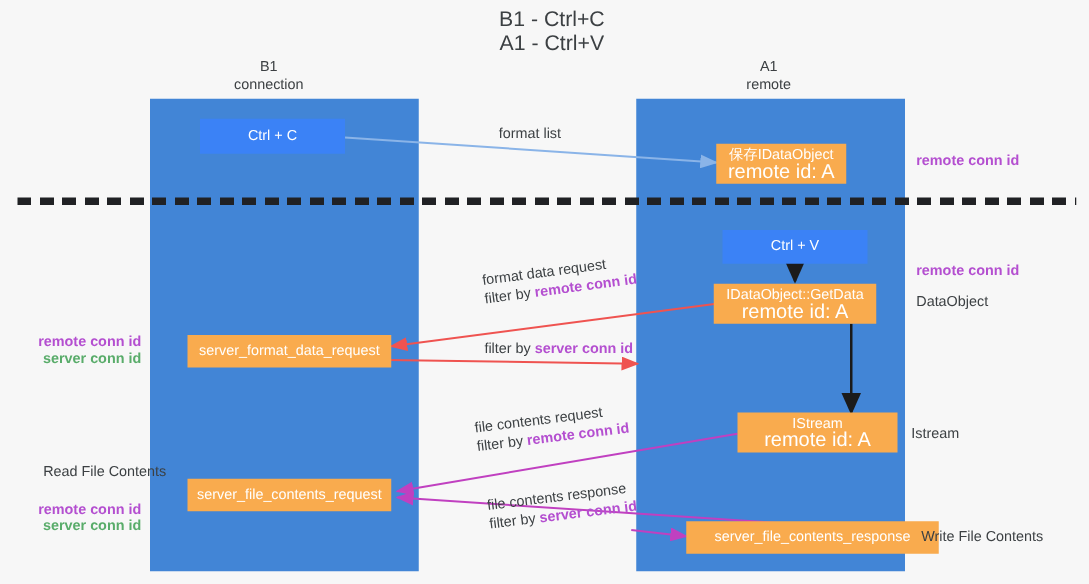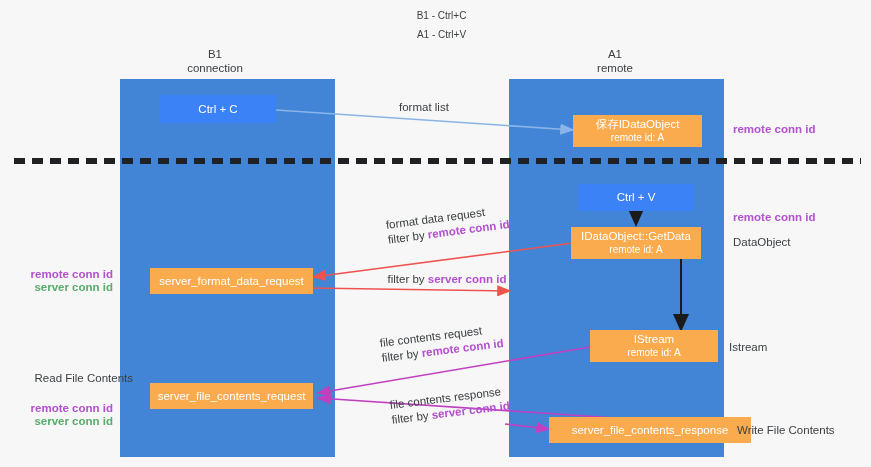--- a/index.html
+++ b/index.html
@@ -19,21 +19,21 @@
     position: absolute; left: 0; top: 0;
     width: 871px; height: 467px;
     pointer-events: none;
   }
 
   
   .title {
     position: absolute;
     left: 0; right: 0; top: 6px;
     text-align: center;
-    font-size: 10px;
+    font-size: 17px;
     line-height: 19px;
     color: #3c4043;
     padding-left: 12px;
   }
 
   
   .col-head {
     position: absolute;
     text-align: center;
     font-size: 11.5px;
@@ -54,21 +54,21 @@
     align-items: center;
     justify-content: center;
     text-align: center;
     color: #ffffff;
     font-size: 11.5px;
     line-height: 13px;
     padding: 2px 4px;
   }
   .node.orange { background: #f9ab4e; }
   .node.green  { background: #3b82f6; }
-  .node .l2 { font-size: 10px; }
+  .node .l2 { font-size: 16px; }
 
   
   .lbl {
     position: absolute;
     font-size: 11.5px;
     line-height: 13.5px;
     white-space: nowrap;
     color: #3c4043;
   }
   .lbl.leftal { text-align: right; }
@@ -151,21 +151,21 @@
 
     <line x1="505" y1="424" x2="549" y2="429" stroke="#c040c0" stroke-width="1.6" marker-end="url(#ah-magenta)"></line>
   </svg>
 
   <div class="dashes"></div>
 
   <div class="node green" style="left:160px; top:95px; width:116px; height:28px;">
     <div>Ctrl + C</div>
   </div>
 
-  <div class="node orange" style="left:573px; top:115px; width:129px; height:32px;">
+  <div class="node orange" style="left:573px; top:115px; width:104px; height:32px;">
     <div>保存IDataObject</div>
     <div class="l2">remote id: A</div>
   </div>
 
   <div class="node green" style="left:578px; top:172px; width:116px; height:27px;margin-top:12px;">
     <div>Ctrl + V</div>
   </div>
 
   <div class="node orange" style="left:571px; top:227px; width:130px; height:32px;">
     <div>IDataObject::GetData</div>

